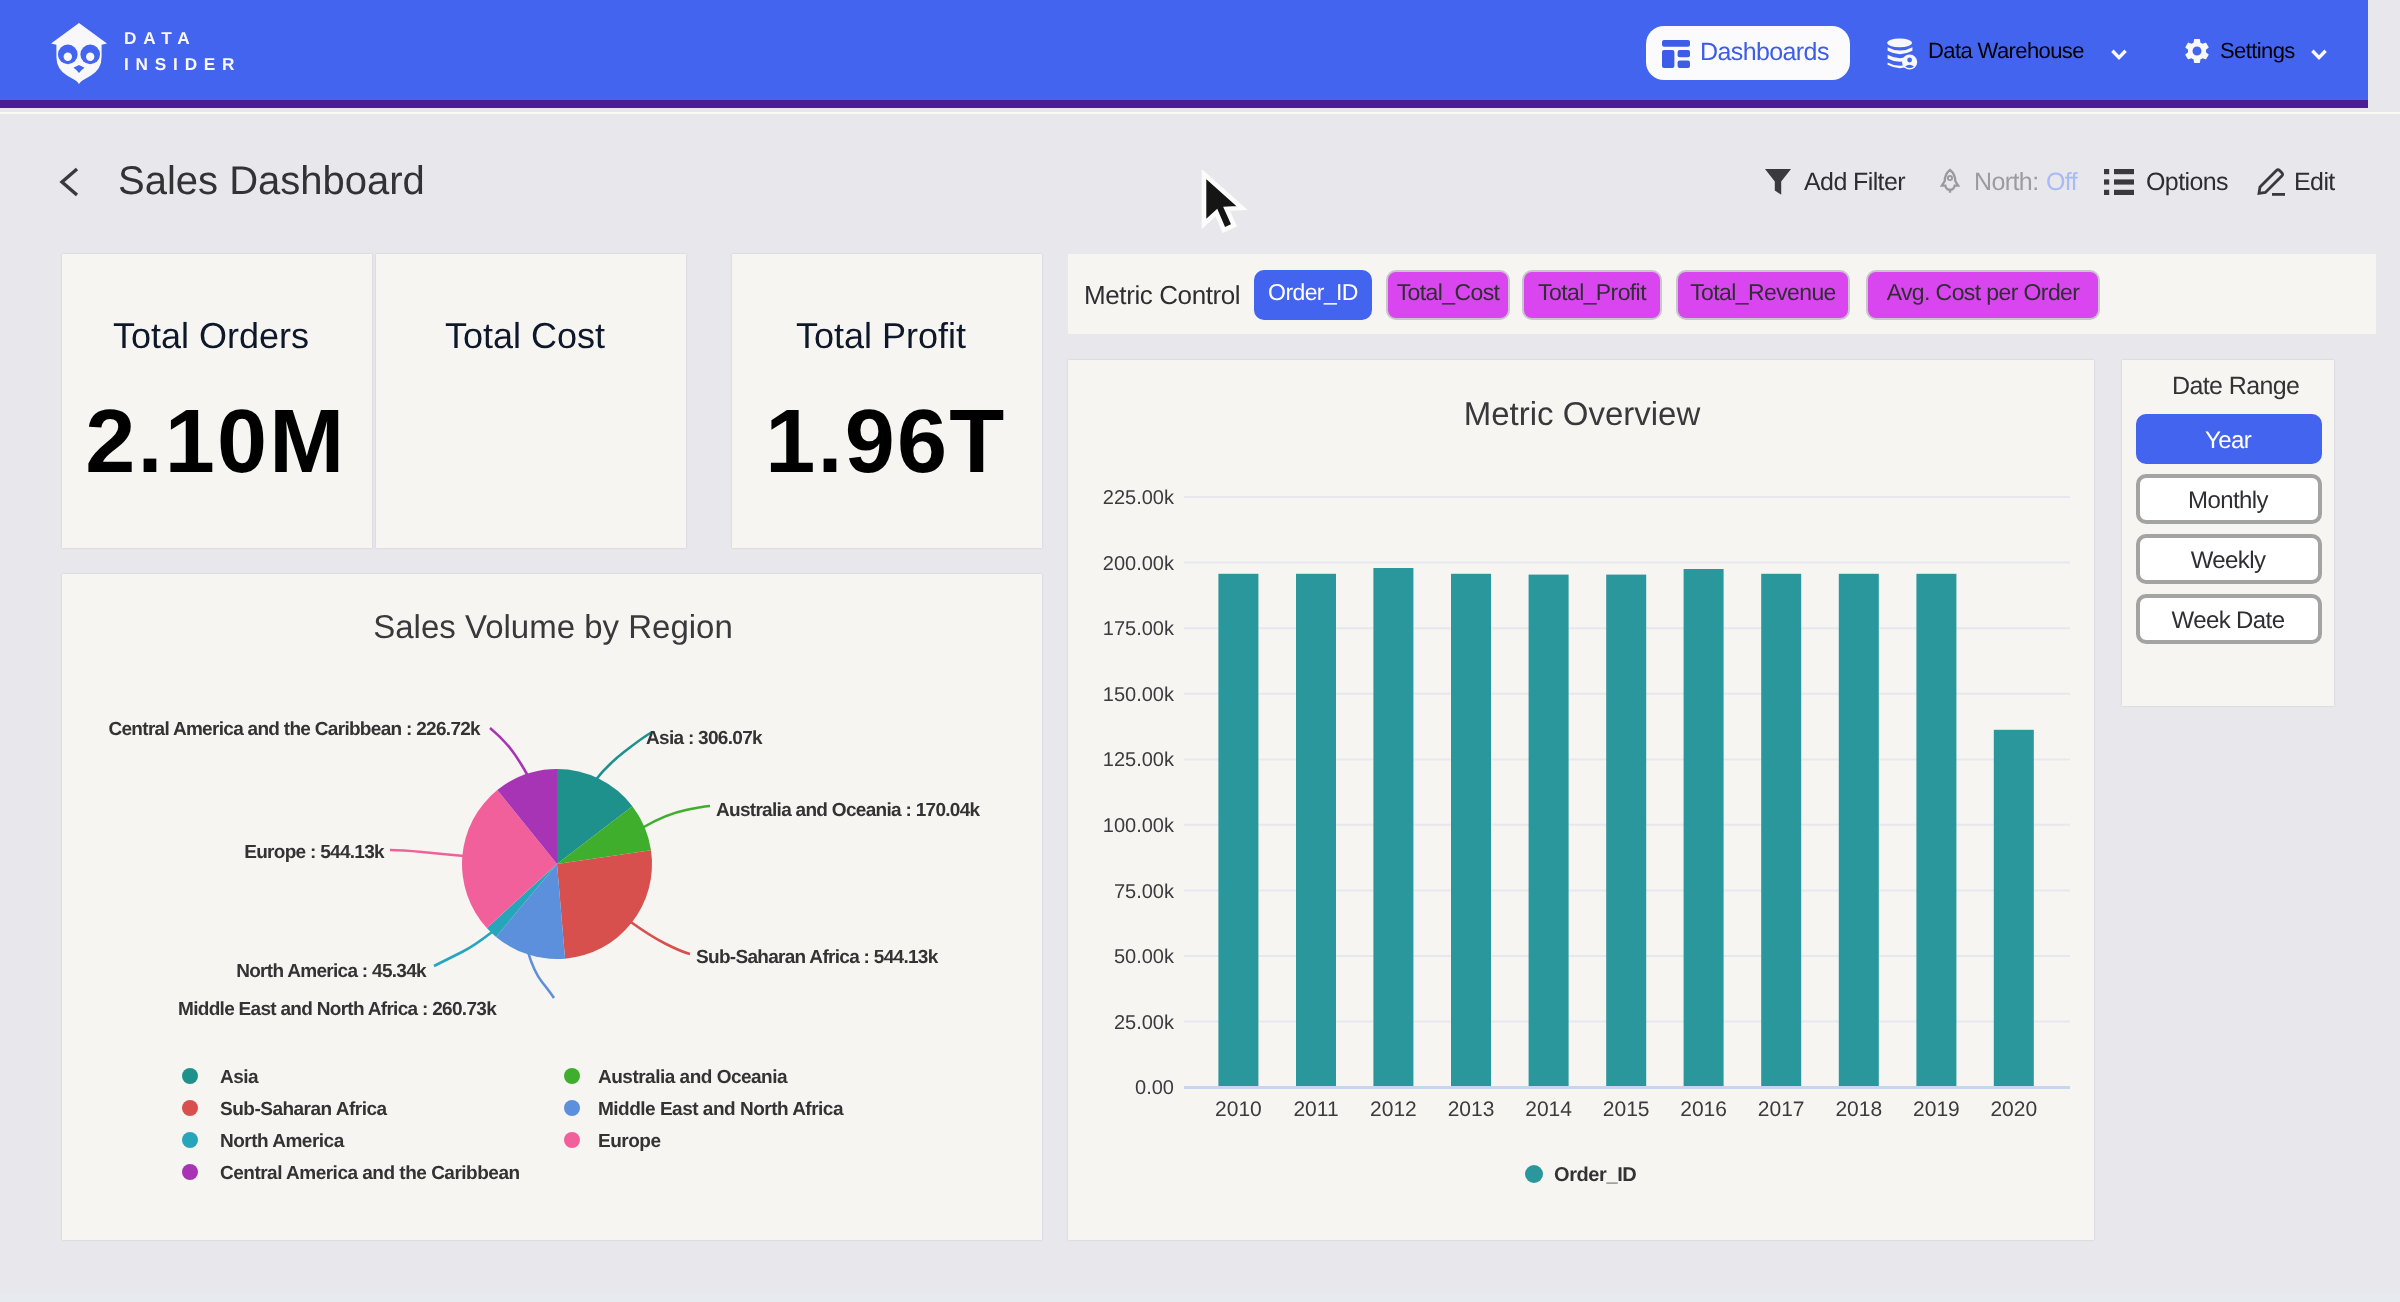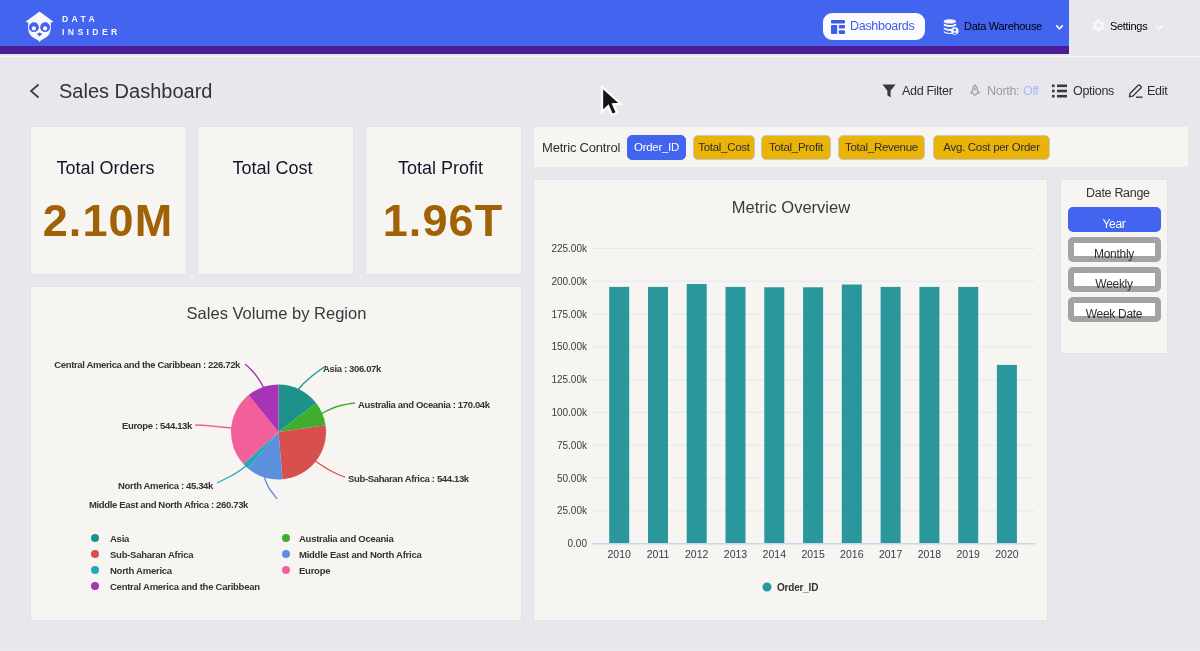--- a/index.html
+++ b/index.html
@@ -1,40 +1,40 @@
 <!DOCTYPE html>
 <html><head>
 <meta charset="utf-8">
 <style>
 * { margin:0; padding:0; box-sizing:border-box; }
 html,body { width:1200px; height:651px; overflow:hidden; }
 body { font-family:"Liberation Sans", sans-serif; background:#E8E7EC; position:relative; }
 .abs { position:absolute; }
 
-#header { left:0; top:0; width:1069px; height:54px; background:#4364EF; border-bottom:8px solid #4c1d95; }
+#header { left:0; top:0; width:1184px; height:54px; background:#4364EF; border-bottom:4px solid #4c1d95; }
 #headerline { left:0; top:56px; width:1200px; height:1px; background:#FBFAF2; }
 .navtxt { color:#000000; font-size:11px; letter-spacing:-0.3px; line-height:15px; }
 #dashbtn { left:823px; top:13px; width:102px; height:27px; background:#FBFBFD; border-radius:9px; }
 
 #ttl { left:59px; top:81px; font-size:20px; color:#333336; line-height:20px; }
 .tool { font-size:12.5px; letter-spacing:-0.3px; color:#2E2E31; line-height:15px; top:84px; }
 
 .card { background:#F6F5F2; box-shadow:0 0 1px rgba(120,120,140,.25); }
 .kpi { top:127px; width:155px; height:147px; text-align:center; }
 .kpi .t { font-size:18px; color:#0f172a; margin-top:31px; padding-right:6px; }
-.kpi .v { font-size:45px; line-height:45px; color:#a16207; font-weight:700; margin-top:19px; letter-spacing:1.1px; text-indent:-1.1px; }
+.kpi .v { font-size:45px; line-height:45px; color:#000000; font-weight:700; margin-top:19px; letter-spacing:1.1px; text-indent:-1.1px; }
 
 #mbar { left:534px; top:127px; width:654px; height:40px; background:#F6F5F2; }
 #mbar .lbl { position:absolute; left:8px; top:13px; font-size:13px; letter-spacing:-0.2px; color:#2F2F32; }
-.mbtn { position:absolute; top:8px; height:25px; line-height:23px; border:1px solid #C6C6CB; border-radius:5px; background:#eab308; color:#2F2F32; font-size:11.5px; letter-spacing:-0.3px; text-align:center; font-family:"Liberation Sans", sans-serif; }
+.mbtn { position:absolute; top:8px; height:25px; line-height:23px; border:1px solid #C6C6CB; border-radius:5px; background:#d946ef; color:#2F2F32; font-size:11.5px; letter-spacing:-0.3px; text-align:center; font-family:"Liberation Sans", sans-serif; }
 .mbtn.sel { background:#4364EF; border-color:#4364EF; color:#fff; }
 
 #dpanel { left:1061px; top:180px; width:106px; height:173px; }
 #dpanel .hd { font-size:12.5px; letter-spacing:-0.3px; color:#333; margin:6px 0 7px 25px; }
-.dbtn { display:block; width:93px; height:25px; line-height:23px; margin:0 auto 5px auto; border:6px solid #a3a3a3; border-radius:5px; background:#FFFFFF; color:#2F2F32; font-size:12px; letter-spacing:-0.3px; text-align:center; font-family:"Liberation Sans", sans-serif; }
+.dbtn { display:block; width:93px; height:25px; line-height:23px; margin:0 auto 5px auto; border:2px solid #a3a3a3; border-radius:5px; background:#FFFFFF; color:#2F2F32; font-size:12px; letter-spacing:-0.3px; text-align:center; font-family:"Liberation Sans", sans-serif; }
 .dbtn.sel { background:#4364EF; border-color:#4364EF; color:#fff; }
 </style>
 </head>
 <body>
 <div class="abs" id="header">
   <svg class="abs" style="left:25px;top:11px" width="29" height="31" viewBox="0 0 29 31">
     <path d="M14.5 0.5 L28.5 10.8 L25.8 11.4 L25.8 17.5 Q25.8 23.5 20.5 26.8 L16.2 29.3 Q15.2 30 14.5 31 Q13.8 30 12.8 29.3 L8.5 26.8 Q3.2 23.5 3.2 17.5 L3.2 11.4 L0.5 10.8 Z" fill="#F8F8FA"></path>
     <path d="M14.5 25.5 Q13 23.5 11.7 22.9 L14.5 21.5 L17.3 22.9 Q16 23.5 14.5 25.5 Z" fill="#4364EF"></path>
     <circle cx="8.9" cy="16.2" r="4.9" fill="#4364EF"></circle>
     <circle cx="20.1" cy="16.2" r="4.9" fill="#4364EF"></circle>
@@ -103,21 +103,21 @@
 <svg class="abs" style="left:1128px;top:83px" width="15" height="15" viewBox="0 0 15 15">
     <path d="M2 10.5 L10.2 2.3 Q11 1.5 11.8 2.3 L12.9 3.4 Q13.7 4.2 12.9 5 L4.7 13.2 L1.5 13.7 Z" fill="none" stroke="#3A3A3E" stroke-width="1.4"></path>
     <path d="M8 14.2 H14.5" stroke="#3A3A3E" stroke-width="1.4"></path>
   </svg>
 <div class="abs tool" style="left:1147px">Edit</div>
 
 <div class="abs card kpi" style="left:31px">
     <div class="t">Total Orders</div>
     <div class="v">2.10M</div>
   </div>
-<div class="abs card kpi" style="left:198px">
+<div class="abs card kpi" style="left:188px">
     <div class="t">Total Cost</div>
   </div>
 <div class="abs card kpi" style="left:366px;width:155px">
     <div class="t">Total Profit</div>
     <div class="v">1.96T</div>
   </div>
 
 <div class="abs" id="mbar">
   <div class="lbl">Metric Control</div>
   <div class="mbtn sel" style="left:93px;width:59px">Order_ID</div>

